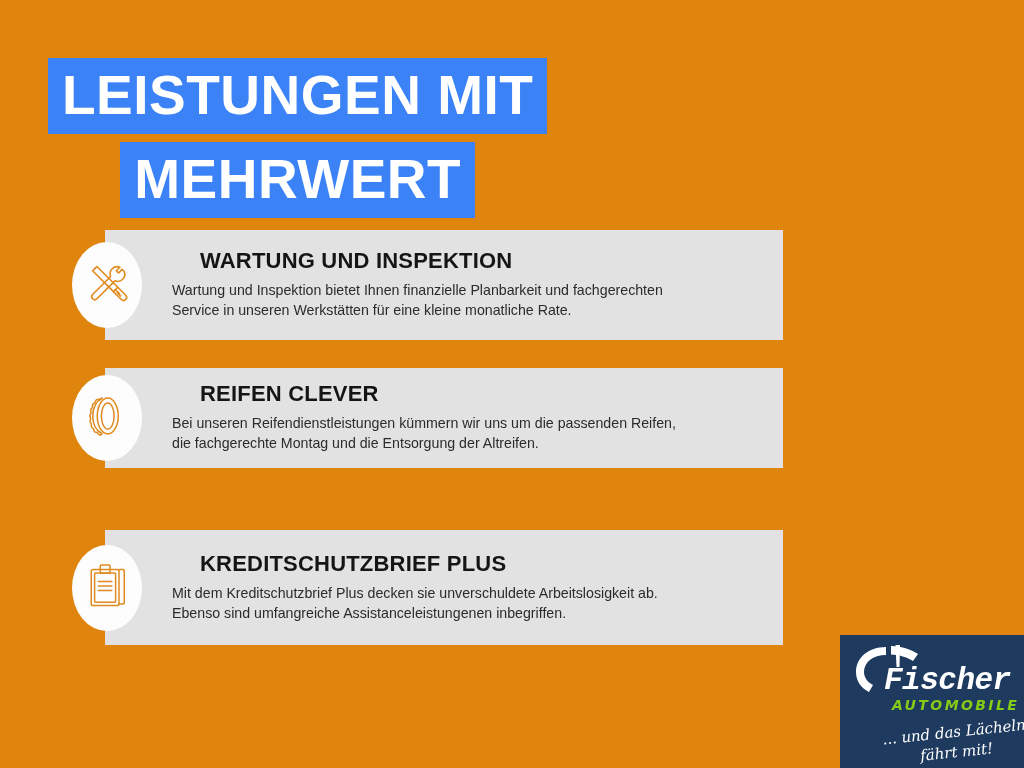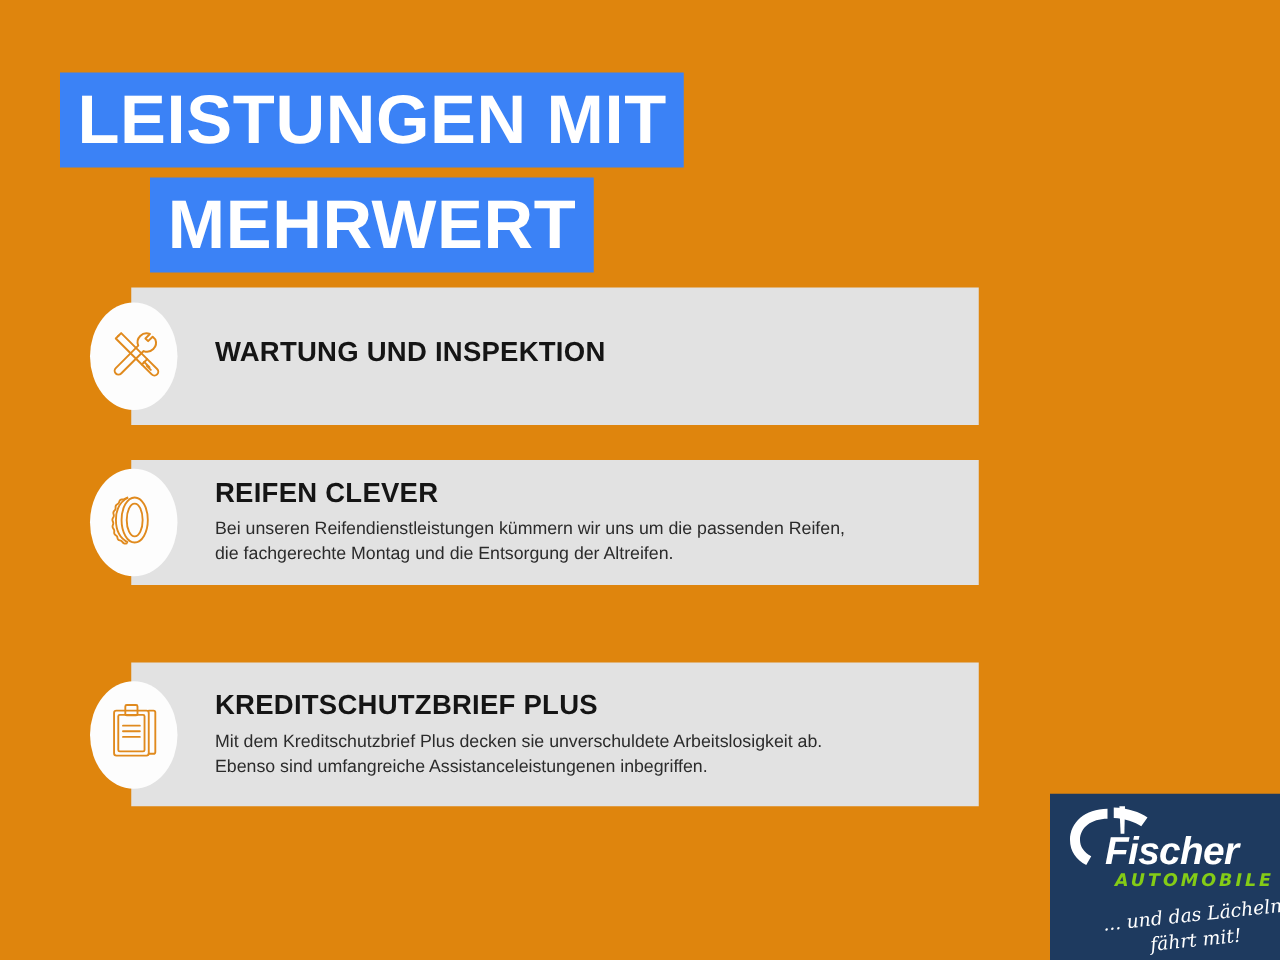--- a/index.html
+++ b/index.html
@@ -61,20 +61,21 @@
     top:50%;
     transform:translateY(-50%);
   }
   .card-title {
     font-size:22px;
     font-weight:bold;
     color:#151515;
     letter-spacing:0.2px;
     line-height:1.1;
     margin-bottom:7px;
+    margin-left:28px;
   }
   .card-desc {
     font-size:14.2px;
     color:#2B2B2B;
     line-height:1.42;
     white-space:pre-line;
   }
 
   
   #logo-box {
@@ -89,21 +90,21 @@
   #logo-mark { position:absolute; left:10px; top:8px; }
   #logo-wordmark {
     position:absolute;
     left:44px;
     top:28px;
     color:#FFFFFF;
     font-size:31px;
     font-style:italic;
     font-weight:bold;
     letter-spacing:-0.5px;
-    font-family:Liberation Sans, sans-serif;
+    font-family:Liberation Mono, monospace;
   }
   #logo-subwordmark {
     position:absolute;
     left:52px;
     top:62px;
     color:#84cc16;
     font-size:14px;
     font-style:italic;
     font-weight:bold;
     letter-spacing:2.4px;
@@ -142,20 +143,22 @@
 
         <path d="M15 12 L12 15 L41 44"></path>
         <path d="M15 12 L18 9 L47 38"></path>
         <path d="M41 44 L52 55 a4 4 0 0 0 6 -6 L47 38 Z"></path>
         <path d="M43.5 41 L49.5 47 M46.5 45.5 L51 50"></path>
       </svg>
     </span>
   </div>
   <div class="card-body">
     <div class="card-title">WARTUNG UND INSPEKTION</div>
+    <div class="card-desc">Wartung und Inspektion bietet Ihnen finanzielle Planbarkeit und fachgerechten
+Service in unseren Werkstätten für eine kleine monatliche Rate.</div>
   </div>
 </div>
 
 <div class="card" id="card-1">
   <div class="card-icon-circle">
     <span>
       <svg width="48" height="48" viewBox="0 0 64 64" fill="none" stroke="#E08A1E" stroke-width="2" stroke-linejoin="round">
 
         <path d="M26 8
                  c-2.4 0.6 -3.4 1.8 -4.9 2.1 c-1.5 0.3 -2.2 -0.6 -3.5 0.6 c-1.3 1.2 -0.8 2.3 -1.8 3.5

